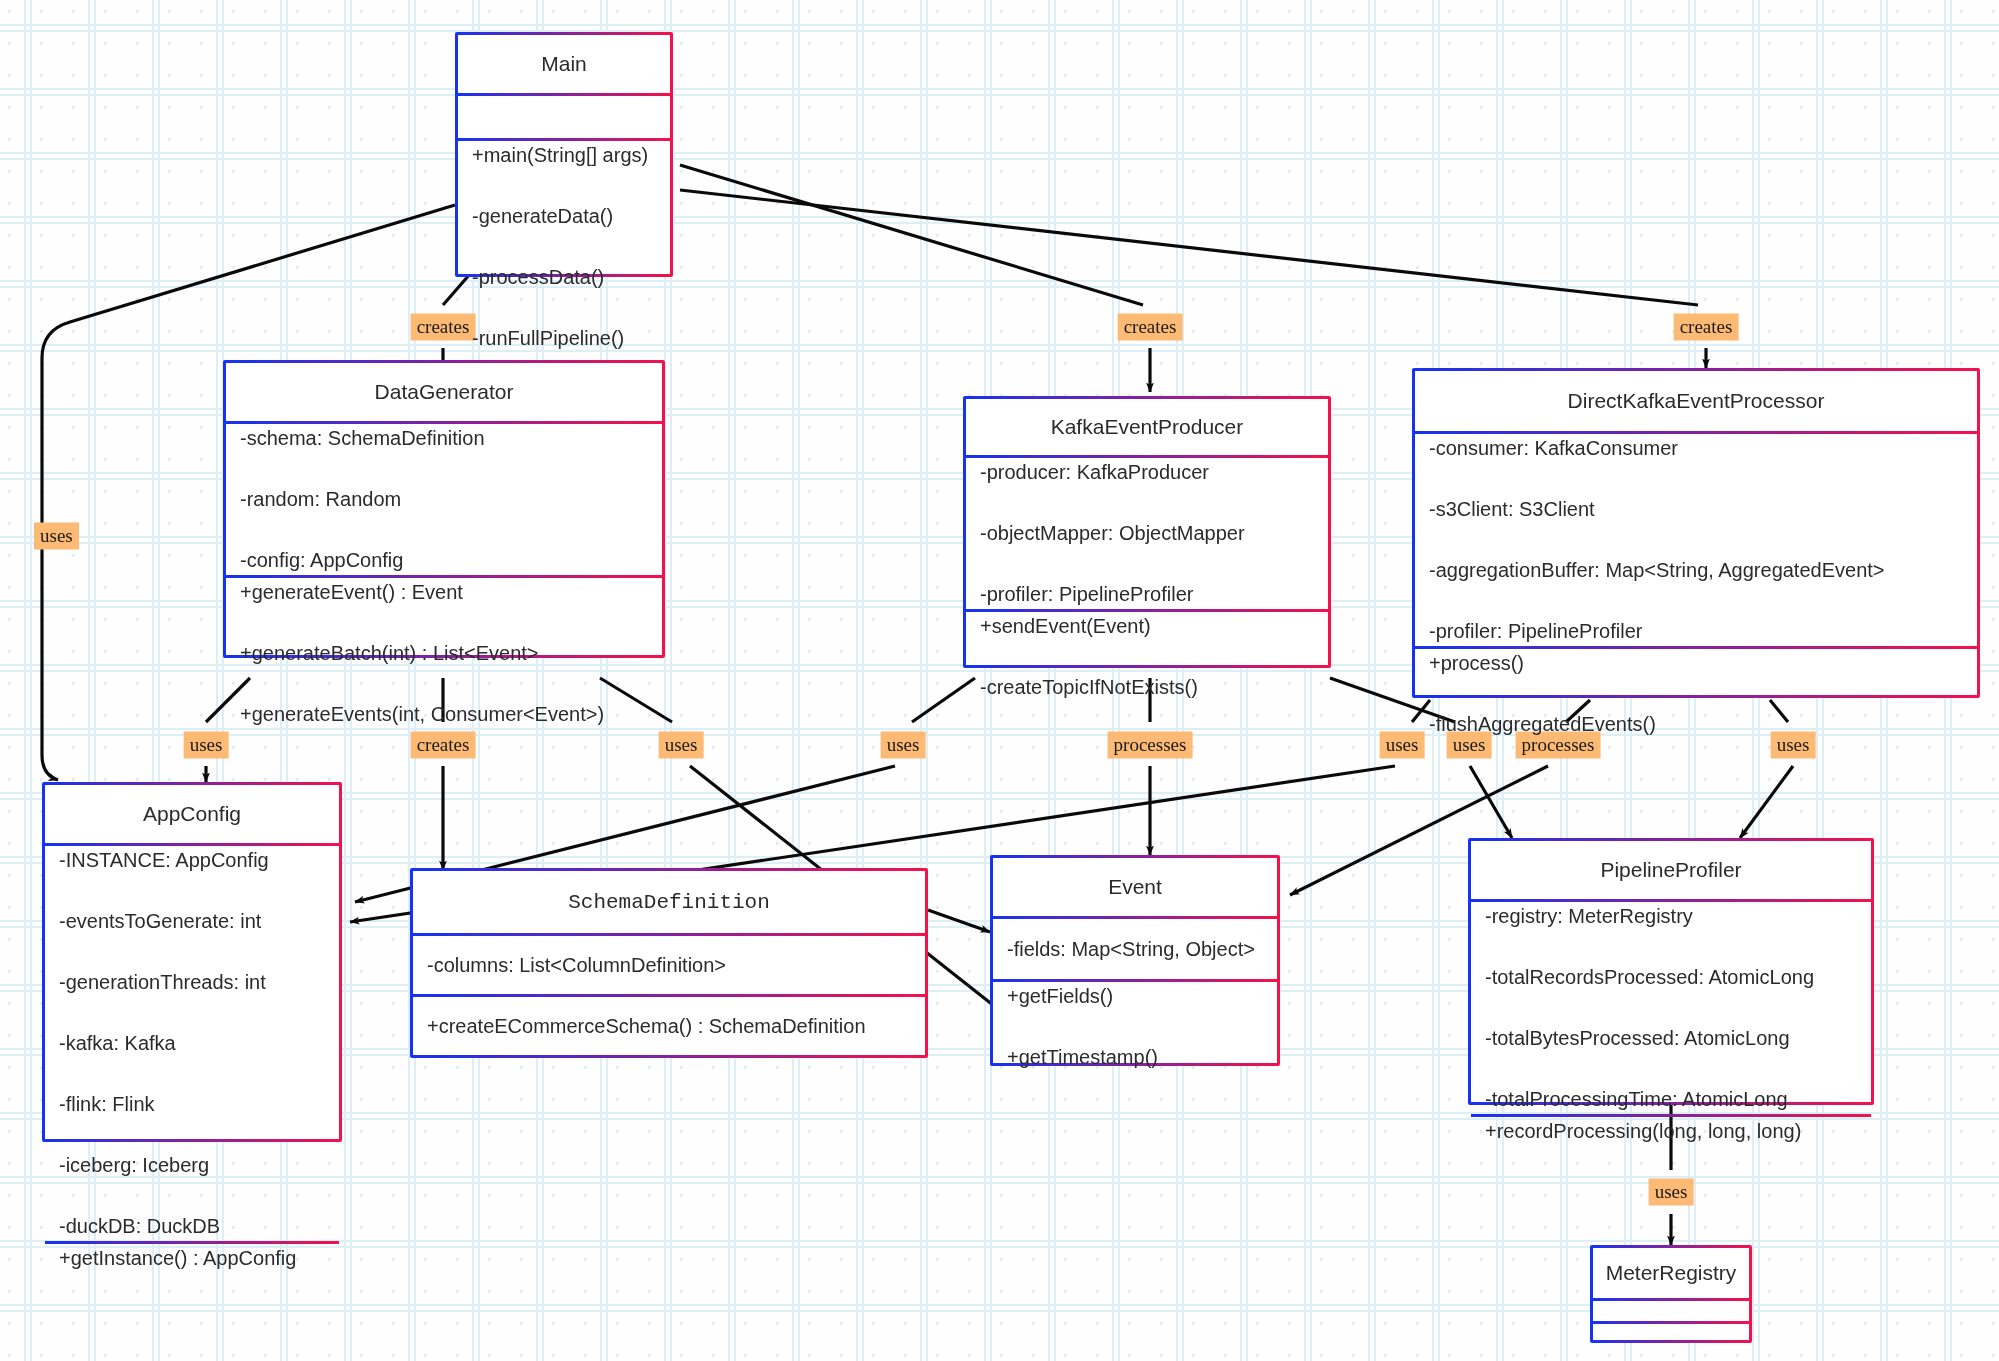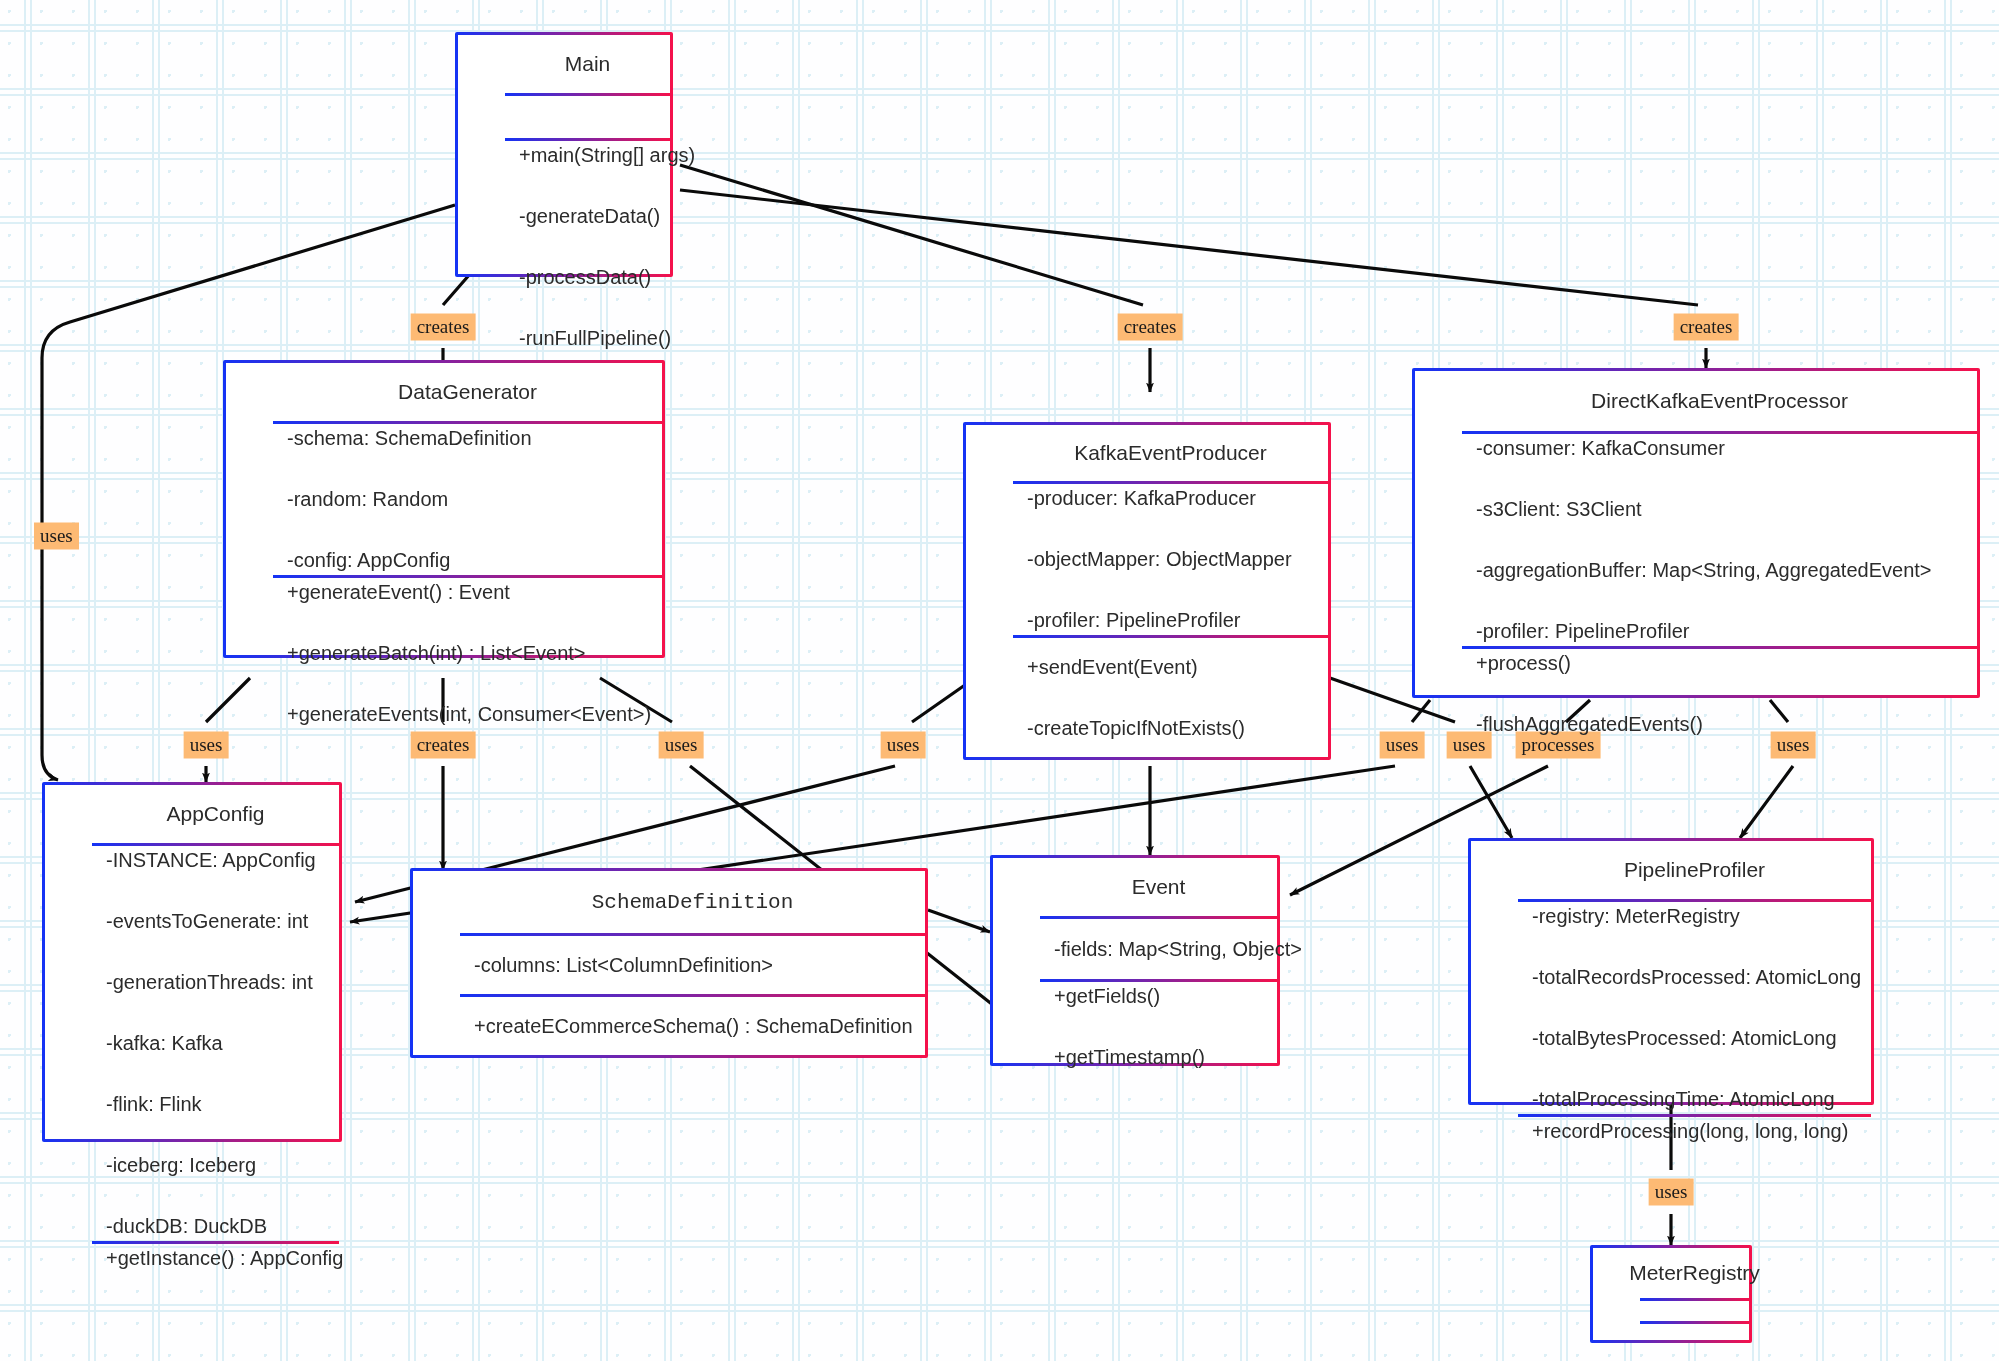--- a/index.html
+++ b/index.html
@@ -47,21 +47,21 @@
     background:#ffffff;
     box-sizing:border-box;
     padding:3px;
     border-radius:2px;
     background-image:linear-gradient(to right,#1433f5,#f5114b);
   }
   .uml-inner{
     background:#ffffff;
     width:100%;height:100%;
     box-sizing:border-box;
-    display:flex;flex-direction:column;padding-left:47px;
+    display:flex;flex-direction:column;
   }
   .uml-sep{
     height:3px;flex:0 0 3px;
     background-image:linear-gradient(to right,#1433f5,#f5114b);
   }
   .uml-title{
     flex:0 0 auto;
     display:flex;align-items:center;justify-content:center;
     font-size:21px;color:#2b2b2b;
     text-align:center;
@@ -163,21 +163,21 @@
       </div>
       <div class="uml-sep"></div>
       <div class="uml-sec">
         <div class="row">+generateEvent() : Event</div>
         <div class="row">+generateBatch(int) : List&lt;Event&gt;</div>
         <div class="row">+generateEvents(int, Consumer&lt;Event&gt;)</div>
       </div>
     </div>
   </div>
 
-  <div class="uml" style="left:963px;top:396px;width:368px;height:338px;margin-top:26px;">
+  <div class="uml" style="left:963px;top:396px;width:368px;height:272px;">
     <div class="uml-inner">
       <div class="uml-title" style="height:56px;">KafkaEventProducer</div>
       <div class="uml-sep"></div>
       <div class="uml-sec" style="flex:0 0 115px;">
         <div class="row">-producer: KafkaProducer</div>
         <div class="row">-objectMapper: ObjectMapper</div>
         <div class="row">-profiler: PipelineProfiler</div>
       </div>
       <div class="uml-sep"></div>
       <div class="uml-sec">

